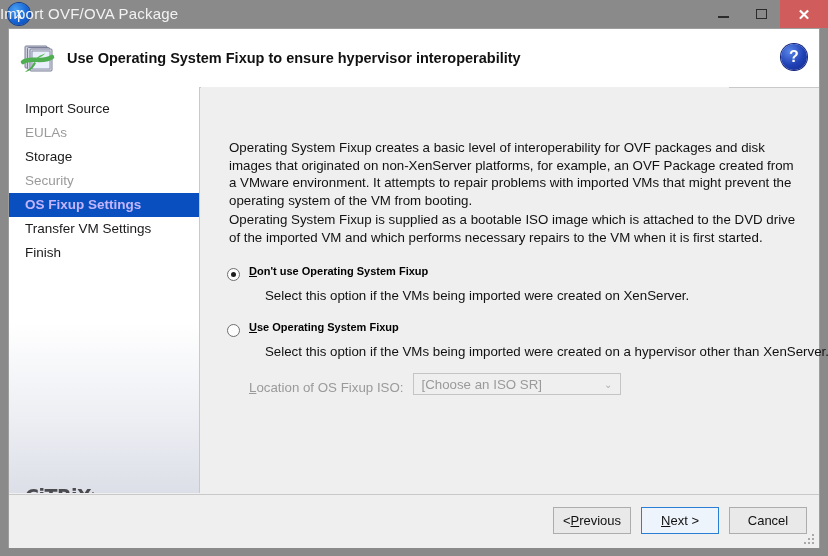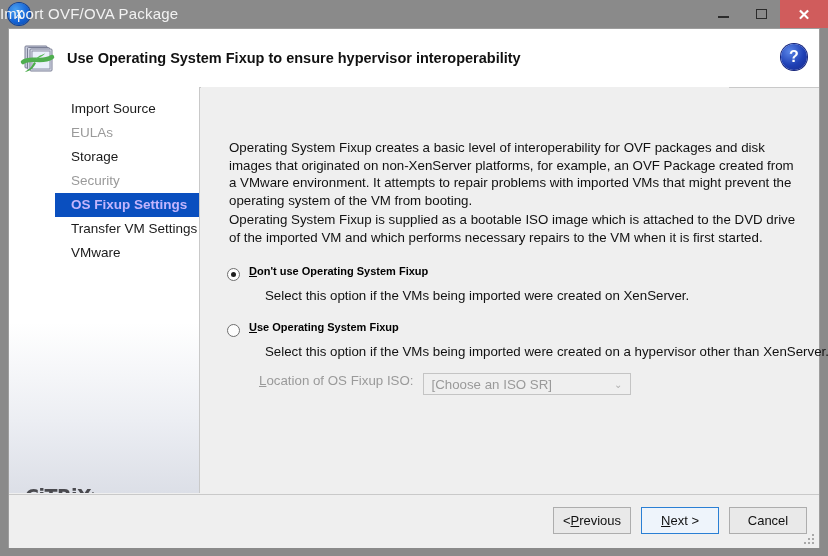--- a/index.html
+++ b/index.html
@@ -159,21 +159,20 @@
     height: 406px;
     box-sizing: border-box;
     border-right: 1px solid #c9c9c9;
     background: linear-gradient(to bottom, #ffffff 0%, #ffffff 58%, #eceef3 82%, #dcdfe7 100%);
     overflow: hidden;
   }
   .nav {
     position: absolute;
     left: 0; top: 10px;
     width: 223px;
-    padding-left: 46px;
   }
   .nav-item {
     height: 24px;
     line-height: 24px;
     padding-left: 16px;
     font-size: 13.5px;
     color: #1a1a1a;
     white-space: nowrap;
   }
   .nav-item.disabled {
@@ -261,24 +260,24 @@
     position: absolute;
     left: 38px;
     top: 23px;
     font-size: 13.3px;
     color: #111111;
     white-space: nowrap;
   }
 
   .iso-row {
     position: absolute;
-    left: 32px;
+    left: 22px;
     top: 52px;
     display: flex;
-    align-items: flex-start;
+    align-items: flex-end;
   }
   .iso-label {
     font-size: 13.3px;
     color: #9a9a9a;
     margin-right: 10px;
     white-space: nowrap;
   }
   .iso-label .mn { text-decoration: underline; }
   .combo {
     position: relative;
@@ -398,21 +397,21 @@
     </div>
 
     <div class="sidebar">
       <div class="nav">
         <div class="nav-item"><span>Import Source</span></div>
         <div class="nav-item disabled"><span>EULAs</span></div>
         <div class="nav-item"><span>Storage</span></div>
         <div class="nav-item disabled"><span>Security</span></div>
         <div class="nav-item selected"><span>OS Fixup Settings</span></div>
         <div class="nav-item"><span>Transfer VM Settings</span></div>
-        <div class="nav-item"><span>VMware</span></div>
+        <div class="nav-item"><span>Finish</span></div>
       </div>
       <div class="citrix"><span>CiTRiX</span><span class="sup">·</span></div>
     </div>
 
     <div class="content">
 
       <div class="para p1">Operating System Fixup creates a basic level of interoperability for OVF packages and disk images that originated on non-XenServer platforms, for example, an OVF Package created from a VMware environment. It attempts to repair problems with imported VMs that might prevent the operating system of the VM from booting.</div>
       <div class="para p2">Operating System Fixup is supplied as a bootable ISO image which is attached to the DVD drive of the imported VM and which performs necessary repairs to the VM when it is first started.</div>
 
       <div class="option o1">

